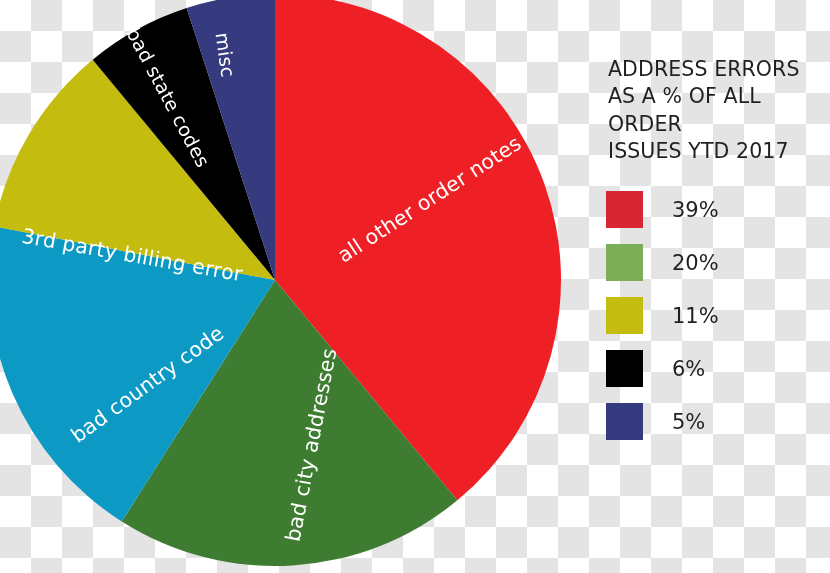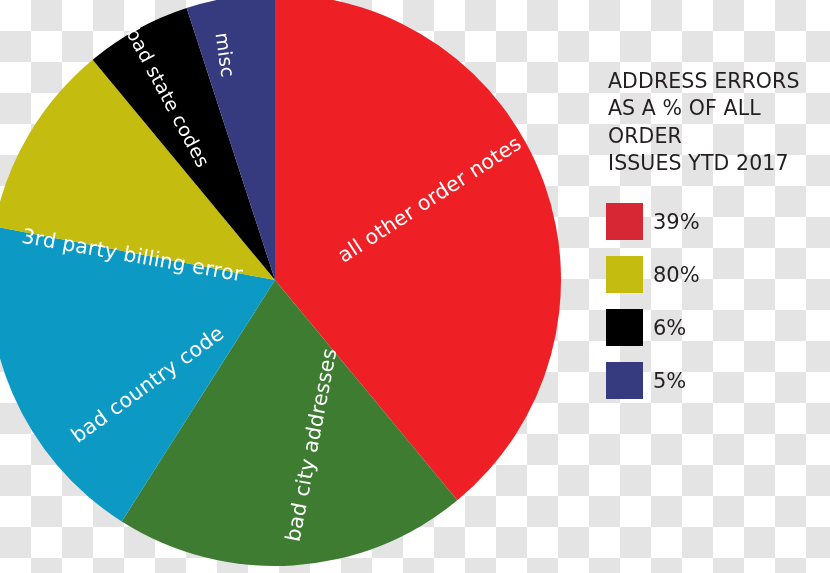--- a/index.html
+++ b/index.html
@@ -42,21 +42,21 @@
     letter-spacing: 0.2px;
   }
   .slice-label.small {
     font-size: 19px;
   }
 
   
   #legend {
     position: absolute;
     left: 606px;
-    top: 68px;
+    top: 56px;
     width: 215px;
   }
   #legend-title {
     font-family: "DejaVu Sans", "Liberation Sans", sans-serif;
     font-size: 20.5px;
     line-height: 1.33;
     color: #231f20;
     letter-spacing: 0.1px;
     white-space: pre-line;
     margin: 0 0 18px 2px;
@@ -65,21 +65,21 @@
     display: flex;
     align-items: center;
     height: 53px;
   }
   .legend-swatch {
     width: 37px;
     height: 37px;
     flex: 0 0 37px;
   }
   .legend-value {
-    margin-left: 10px;
+    margin-left: 29px;
     font-family: "DejaVu Sans", "Liberation Sans", sans-serif;
     font-size: 21px;
     color: #231f20;
   }
 </style>
 </head>
 <body>
 
 <div id="stage">
 
@@ -107,22 +107,26 @@
   <div id="legend">
     <div id="legend-title">ADDRESS ERRORS
 AS A % OF ALL ORDER
 ISSUES YTD 2017</div>
     <div id="legend-rows">
         <div class="legend-row">
           <span class="legend-swatch" style="background: rgb(216, 39, 52);"></span>
           <span class="legend-value">39%</span>
         </div>
         <div class="legend-row">
+          <span class="legend-swatch" style="background: rgb(124, 174, 87);"></span>
+          <span class="legend-value">20%</span>
+        </div>
+        <div class="legend-row">
           <span class="legend-swatch" style="background: rgb(197, 188, 16);"></span>
-          <span class="legend-value">80%</span>
+          <span class="legend-value">11%</span>
         </div>
         <div class="legend-row">
           <span class="legend-swatch" style="background: rgb(0, 0, 0);"></span>
           <span class="legend-value">6%</span>
         </div>
         <div class="legend-row">
           <span class="legend-swatch" style="background: rgb(54, 59, 128);"></span>
           <span class="legend-value">5%</span>
         </div>
       </div>

